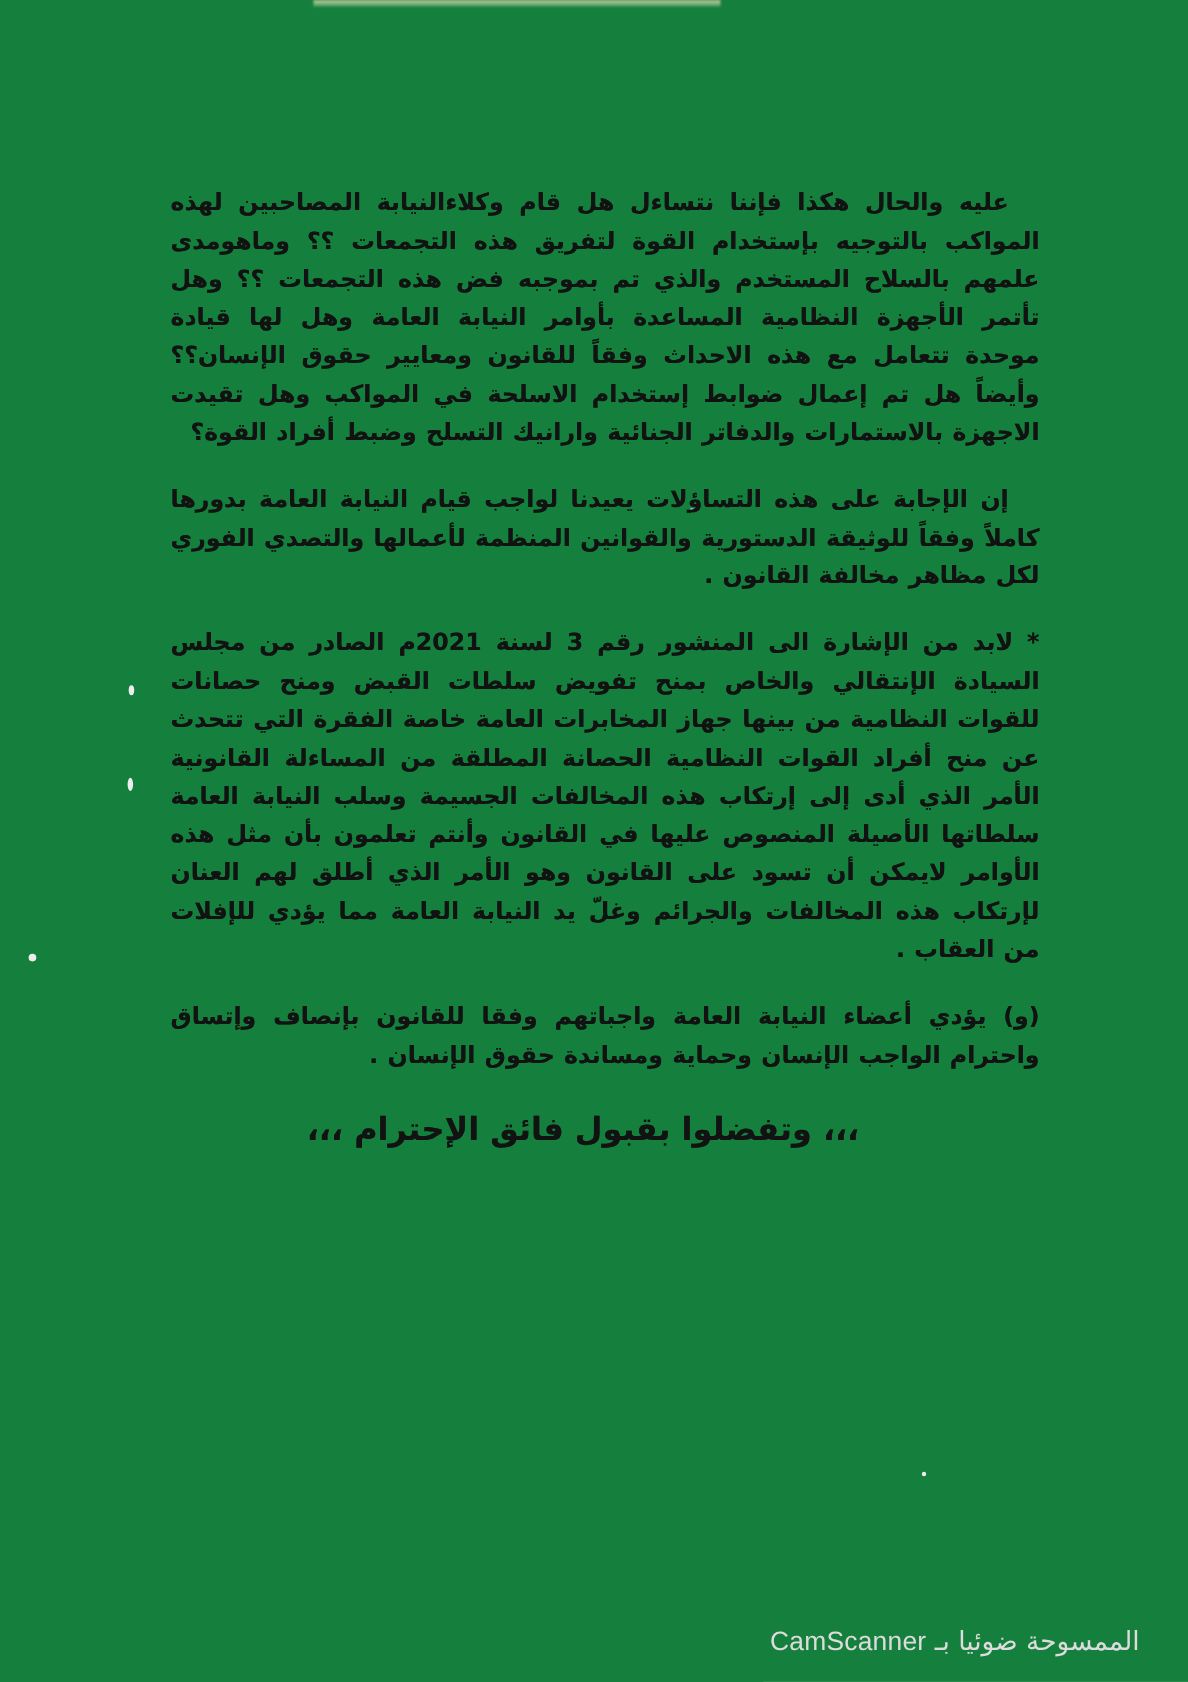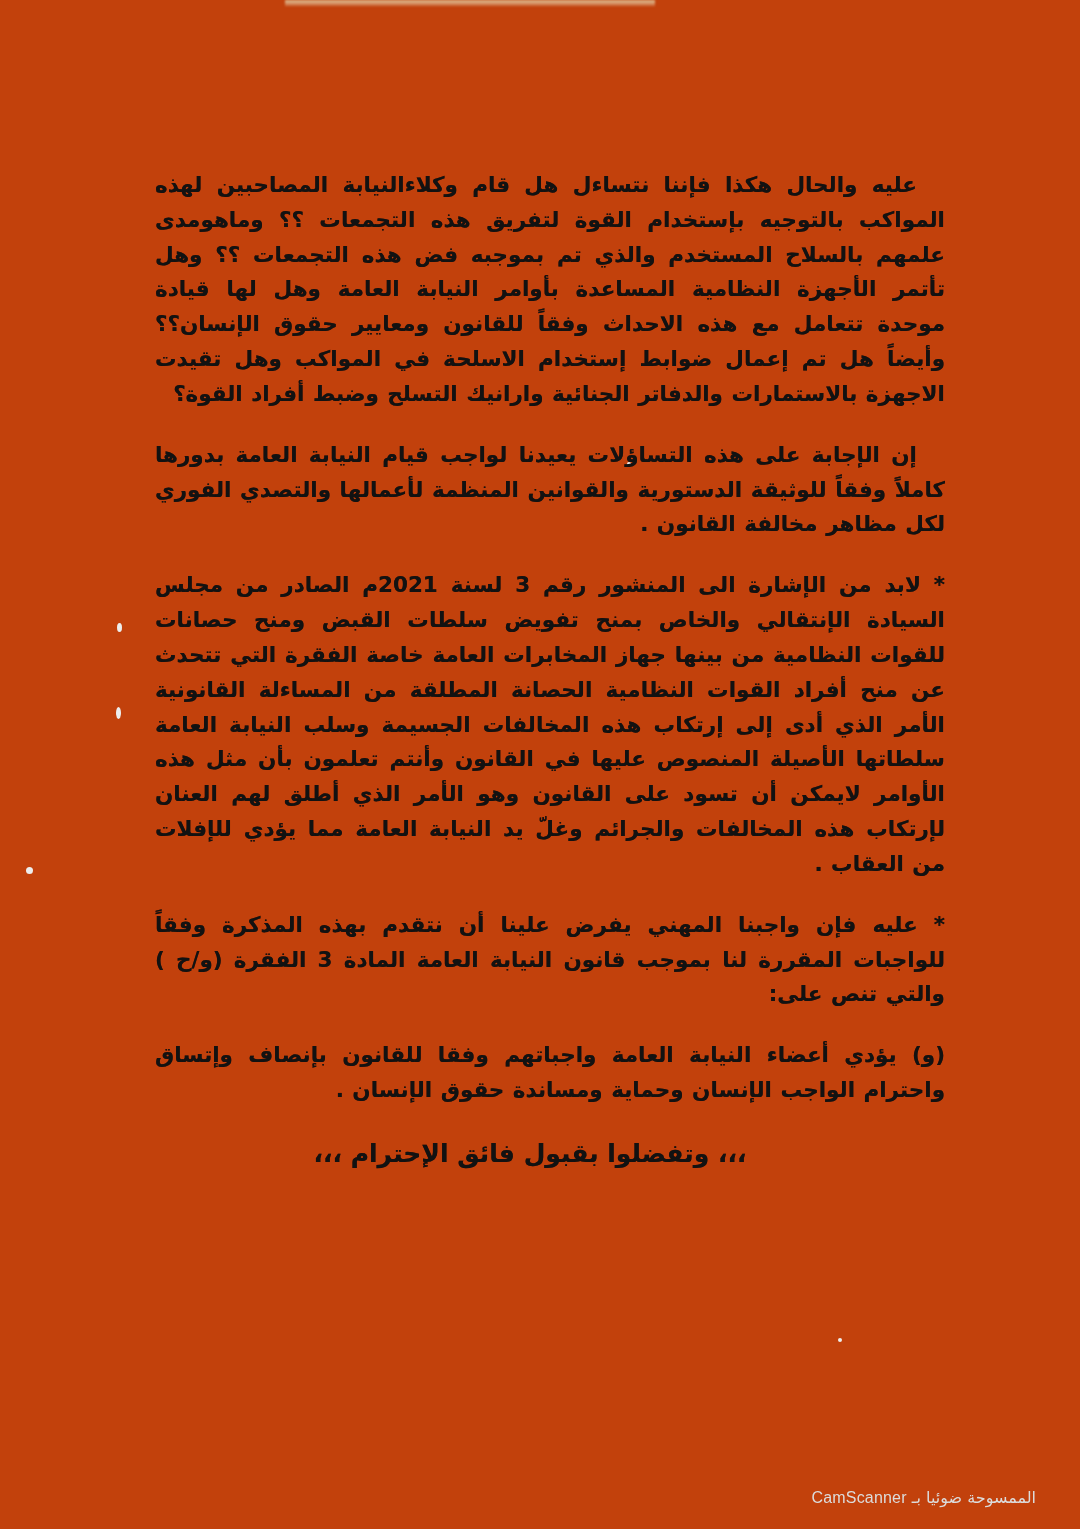--- a/index.html
+++ b/index.html
@@ -27,21 +27,21 @@
                 rgba(222, 214, 168, 0.85) 0%,
                 rgba(238, 233, 200, 0.45) 55%,
                 rgba(255, 255, 255, 0) 100%);
     filter: blur(1.2px);
     pointer-events: none;
   }
 
   .page {
     position: absolute;
     inset: 0;
-    background: #c2410c;
+    background: #15803d;
   }
 
   .doc-body {
     position: absolute;
     top: 168px;
     right: 135px;
     left: 155px;
     direction: rtl;
     text-align: justify;
     text-align-last: right;
@@ -62,37 +62,37 @@
   .para.indent {
     text-indent: 28px;
   }
 
   .para.tight {
     margin-bottom: 24px;
   }
 
   .closing {
     margin: 14px 0 0 0;
-    font-size: 25px;
+    font-size: 29px;
     line-height: 1.6;
     font-weight: 700;
     color: #121212;
     text-align: center;
     text-align-last: center;
     padding-right: 40px;
     text-shadow: 0 0 0.35px rgba(0,0,0,0.55);
   }
 
   
   .watermark {
     position: absolute;
     bottom: 22px;
     right: 44px;
     direction: rtl;
-    font-size: 16px;
+    font-size: 24px;
     color: #dcdcdc;
     font-weight: 400;
     letter-spacing: 0.4px;
     white-space: nowrap;
     user-select: none;
   }
   .watermark .wm-brand {
     font-family: "Liberation Sans", sans-serif;
     letter-spacing: 0.2px;
   }
@@ -124,21 +124,20 @@
   <span class="speck s5"></span>
 
   <div class="doc-body">
 
     <p class="para indent">عليه والحال هكذا فإننا نتساءل هل قام وكلاءالنيابة المصاحبين لهذه المواكب بالتوجيه بإستخدام القوة لتفريق هذه التجمعات ؟؟ وماهومدى علمهم بالسلاح المستخدم والذي تم بموجبه فض هذه التجمعات ؟؟ وهل تأتمر الأجهزة النظامية المساعدة بأوامر النيابة العامة وهل لها قيادة موحدة تتعامل مع هذه الاحداث وفقاً للقانون ومعايير حقوق الإنسان؟؟ وأيضاً هل تم إعمال ضوابط إستخدام الاسلحة في المواكب وهل تقيدت الاجهزة بالاستمارات والدفاتر الجنائية وارانيك التسلح وضبط أفراد القوة؟</p>
 
     <p class="para indent">إن الإجابة على هذه التساؤلات يعيدنا لواجب قيام النيابة العامة بدورها كاملاً وفقاً للوثيقة الدستورية والقوانين المنظمة لأعمالها والتصدي الفوري لكل مظاهر مخالفة القانون .</p>
 
     <p class="para">* لابد من الإشارة الى المنشور رقم 3 لسنة 2021م الصادر من مجلس السيادة الإنتقالي والخاص بمنح تفويض سلطات القبض ومنح حصانات للقوات النظامية من بينها جهاز المخابرات العامة خاصة الفقرة التي تتحدث عن منح أفراد القوات النظامية الحصانة المطلقة من المساءلة القانونية الأمر الذي أدى إلى إرتكاب هذه المخالفات الجسيمة وسلب النيابة العامة سلطاتها الأصيلة المنصوص عليها في القانون وأنتم تعلمون بأن مثل هذه الأوامر لايمكن أن تسود على القانون وهو الأمر الذي أطلق لهم العنان لإرتكاب هذه المخالفات والجرائم وغلّ يد النيابة العامة مما يؤدي للإفلات من العقاب .</p>
 
-    <p class="para">* عليه فإن واجبنا المهني يفرض علينا أن نتقدم بهذه المذكرة وفقاً للواجبات المقررة لنا بموجب قانون النيابة العامة المادة 3 الفقرة (و/ح ) والتي تنص على:</p>
 
     <p class="para">(و) يؤدي أعضاء النيابة العامة واجباتهم وفقا للقانون بإنصاف وإتساق واحترام الواجب الإنسان وحماية ومساندة حقوق الإنسان .</p>
 
 
 
     <p class="closing">،،، وتفضلوا بقبول فائق الإحترام ،،،</p>
 
   </div>
 
   <div class="watermark">

